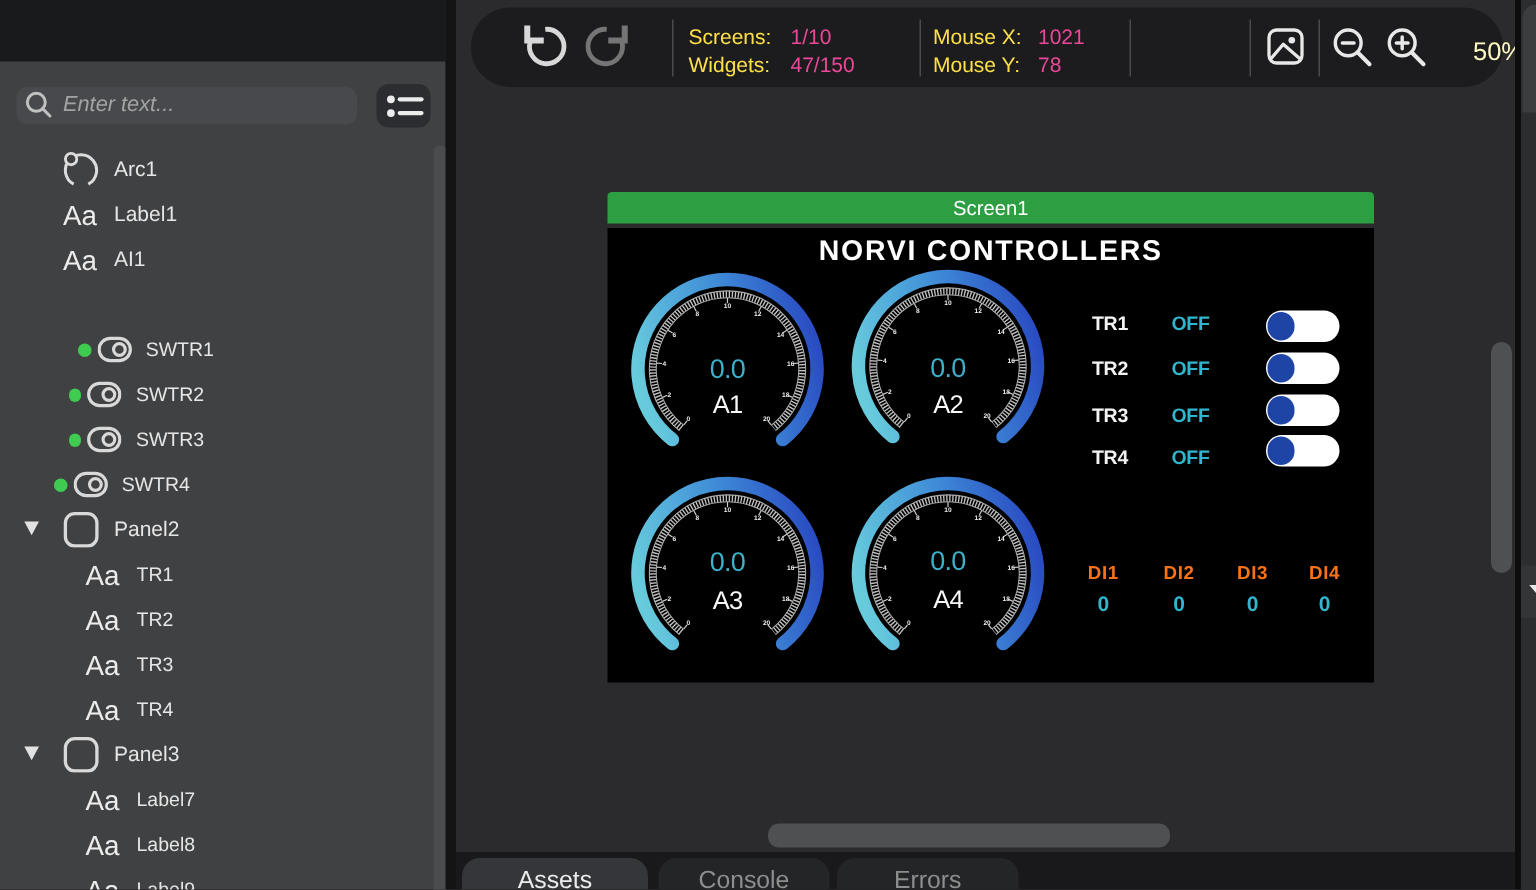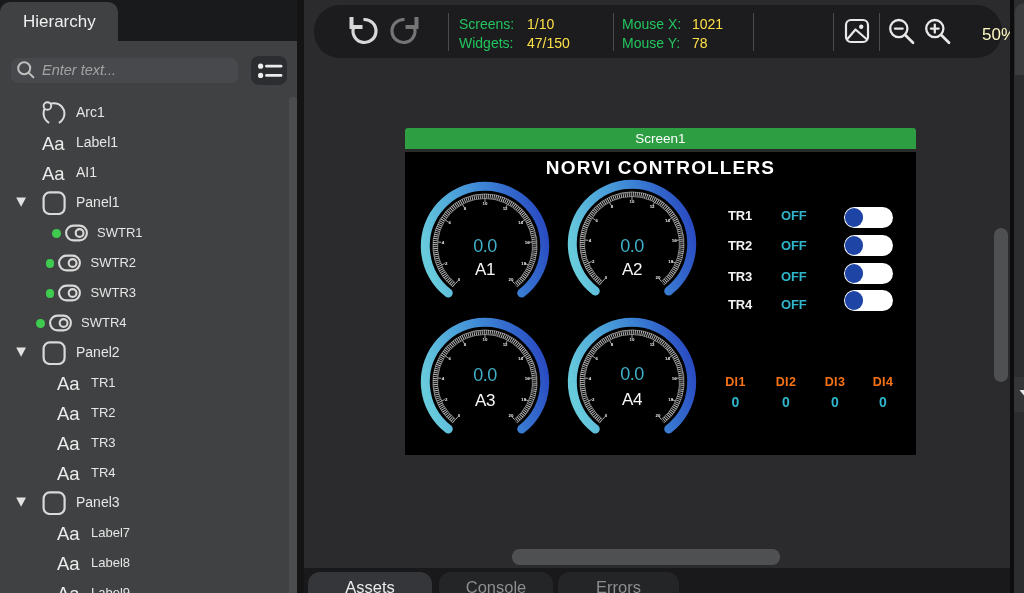--- a/index.html
+++ b/index.html
@@ -20,22 +20,22 @@
 .tl2 { font-size:13px; color:#e6e6e6; }
 .aa { width:25px; margin-right:9px; font-size:18.5px; color:#ececec; flex:none; margin-top:3px; }
 .ic { flex:none; margin-top:2.5px; }
 .gdot { width:8.8px; height:8.8px; border-radius:50%; background:#3ecb4f; flex:none; margin-right:3.8px; margin-top:2.5px; }
 #sidescroll { position:absolute; left:289px; top:97px; width:8.5px; height:505px; background:#4a4c4e;
   border-radius:4px; }
 #vline { position:absolute; left:297px; top:0; width:7px; height:593px; background:#141414; }
 
 #pill { position:absolute; left:314px; top:5px; width:688px; height:53px; border-radius:26px; background:#1c1c1e; }
 .vsep { position:absolute; top:13px; width:1.5px; height:38px; background:#4a4a4a; }
-.tbl { position:absolute; font-size:14px; color:#22c55e; white-space:nowrap; }
-.tbv { position:absolute; font-size:14px; color:#fde047; white-space:nowrap; }
+.tbl { position:absolute; font-size:14px; color:#fde047; white-space:nowrap; }
+.tbv { position:absolute; font-size:14px; color:#ec4899; white-space:nowrap; }
 .pct { position:absolute; left:982px; top:24.5px; font-size:17px; color:#fef9c3; }
 
 #gbar { position:absolute; left:405px; top:128px; width:511px; height:21px; background:#2e9e43;
   border-radius:3px 3px 0 0; text-align:center; line-height:21px; font-size:13.5px; color:#fff; }
 #scr { position:absolute; left:405px; top:152px; width:511px; height:303px; background:#000; }
 #title { position:absolute; left:405px; top:157.5px; width:511px; text-align:center; color:#fff;
   font-size:19px; line-height:19px; font-weight:bold; letter-spacing:1.15px; }
 .trlab { position:absolute; font-size:13px; line-height:13px; font-weight:bold; color:#f2f2f2; letter-spacing:-0.2px; }
 .offlab { position:absolute; font-size:13px; line-height:13px; font-weight:bold; color:#2fb6cc; letter-spacing:-0.2px; }
 .toggle { position:absolute; width:49.5px; height:21px; border-radius:10.5px; background:#fff; }
@@ -270,23 +270,20 @@
     <div id="rpanel"></div>
     <div id="rtab"></div>
   <div id="rmid">
       <svg width="11" height="8" viewBox="0 0 11 8" style="position:absolute;left:5px;top:12px">
     <polygon points="0.5,1 10.5,1 5.5,7" fill="#e8e8e8"></polygon>
       </svg>
     </div>
 
   <div id="side"></div>
   <div id="sidetop"></div>
-  <div id="sidetab">
-      <span>Hierarchy</span>
-    </div>
   <div id="search">
       <i>Enter text...</i>
     </div>
   <svg width="20" height="20" viewBox="0 0 20 20" style="position:absolute;left:16px;top:60px">
       <circle cx="8.2" cy="8.2" r="6" fill="none" stroke="#c0c0c0" stroke-width="2"></circle>
       <line x1="12.6" y1="12.6" x2="17.3" y2="17.3" stroke="#c0c0c0" stroke-width="2" stroke-linecap="round"></line>
     </svg>
   <div id="listbtn"></div>
   <svg width="26" height="22" viewBox="0 0 26 22" style="position:absolute;left:257px;top:60px">
       <circle cx="3.6" cy="6.2" r="2.6" fill="#ececec"></circle>
@@ -302,30 +299,20 @@
       <span class="tl" style="margin-left:10px">Arc1</span>
     </div>
 <div class="row" style="top:127px;padding-left:30px">
       <span class="aa">Aa</span>
       <span class="tl">Label1</span>
     </div>
 <div class="row" style="top:157px;padding-left:30px">
       <span class="aa">Aa</span>
       <span class="tl">AI1</span>
     </div>
-<div class="row" style="top:187px;padding-left:4px">
-      <svg width="10" height="10" viewBox="0 0 10 10" style="flex:none">
-        <polygon points="0.2,0.6 10,0.6 5.1,9.8" fill="#e2e2e2"></polygon>
-      </svg>
-      <span style="width:16px;flex:none"></span>
-      <svg class="ic" width="24" height="24" viewBox="0 0 24 24">
-        <rect x="1.6" y="1.4" width="21" height="21.6" rx="6.2" fill="none" stroke="#d9d9d9" stroke-width="2.2"></rect>
-      </svg>
-      <span class="tl" style="margin-left:10px">Panel1</span>
-    </div>
 <div class="row" style="top:217px;padding-left:40px">
       <span class="gdot"></span>
       <svg width="23" height="18" viewBox="0 0 23 18" style="flex:none;margin-top:2.5px">
         <rect x="1.1" y="1.6" width="20.8" height="14.8" rx="7.4" fill="none" stroke="#d9d9d9" stroke-width="2.1"></rect>
         <circle cx="14.6" cy="9" r="3.9" fill="none" stroke="#d9d9d9" stroke-width="2.1"></circle>
       </svg>
       <span class="tl2" style="margin-left:9.5px">SWTR1</span>
     </div>
 <div class="row" style="top:247px;padding-left:33.5px">
       <span class="gdot"></span>

